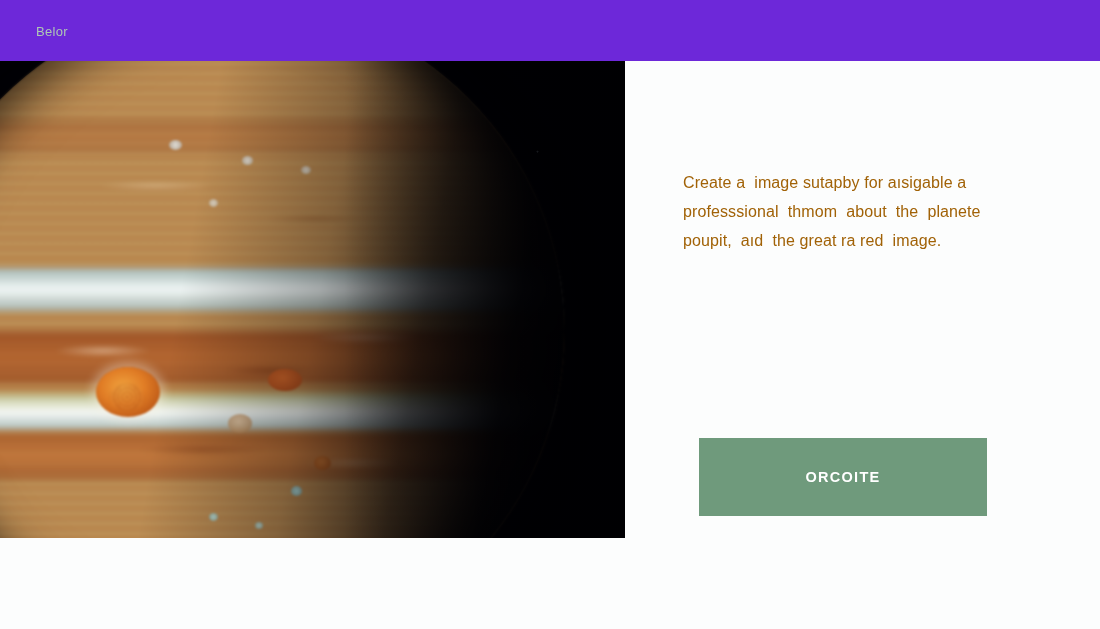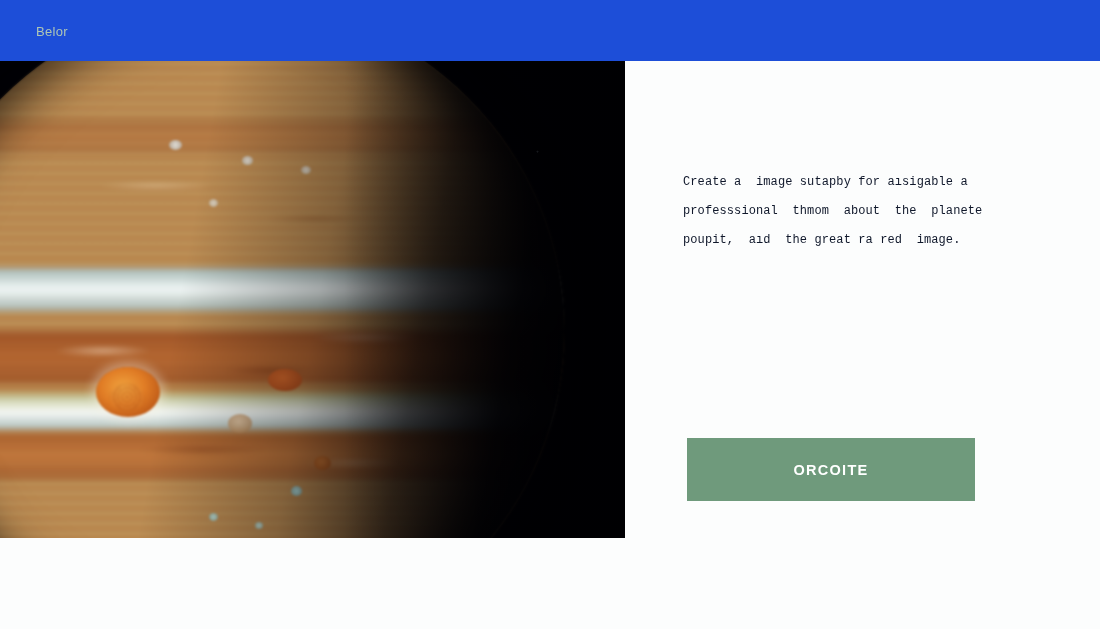--- a/index.html
+++ b/index.html
@@ -13,21 +13,21 @@
     font-family: "Liberation Sans", sans-serif;
     overflow: hidden;
     position: relative;
   }
 
   
   .topbar {
     position: absolute;
     left: 0; top: 0;
     width: 1100px; height: 61px;
-    background: #1d4ed8;
+    background: #6d28d9;
   }
   .brand {
     position: absolute;
     left: 36px; top: 24px;
     font-size: 13px;
     letter-spacing: 0.3px;
     color: #aec6b5;
     filter: blur(0.35px);
     user-select: none;
   }
@@ -215,32 +215,31 @@
     margin: 0;
     font-size: 40px;
     line-height: 46px;
     font-weight: bold;
     color: #4e8a64;
     letter-spacing: -0.2px;
   }
   .headline span { display: block; }
   .body-copy {
     margin: 18px 0 0 0;
-    font-size: 12px;
+    font-size: 16px;
     line-height: 29px;
-    color: #0f172a;
+    color: #a16207;
     letter-spacing: 0.1px;
-    font-family: Liberation Mono, monospace;
   }
   .body-copy span { display: block; white-space: pre; }
   .cta {
     display: block;
     position: absolute;
-    left: 4px; top: 288px;
-    width: 288px; height: 63px;
+    left: 16px; top: 288px;
+    width: 288px; height: 78px;
     border: 0;
     background: #6f9a7c;
     color: #ffffff;
     font-family: "Liberation Sans", sans-serif;
     font-size: 14.5px;
     font-weight: bold;
     letter-spacing: 1.3px;
     cursor: pointer;
   }
 </style>

